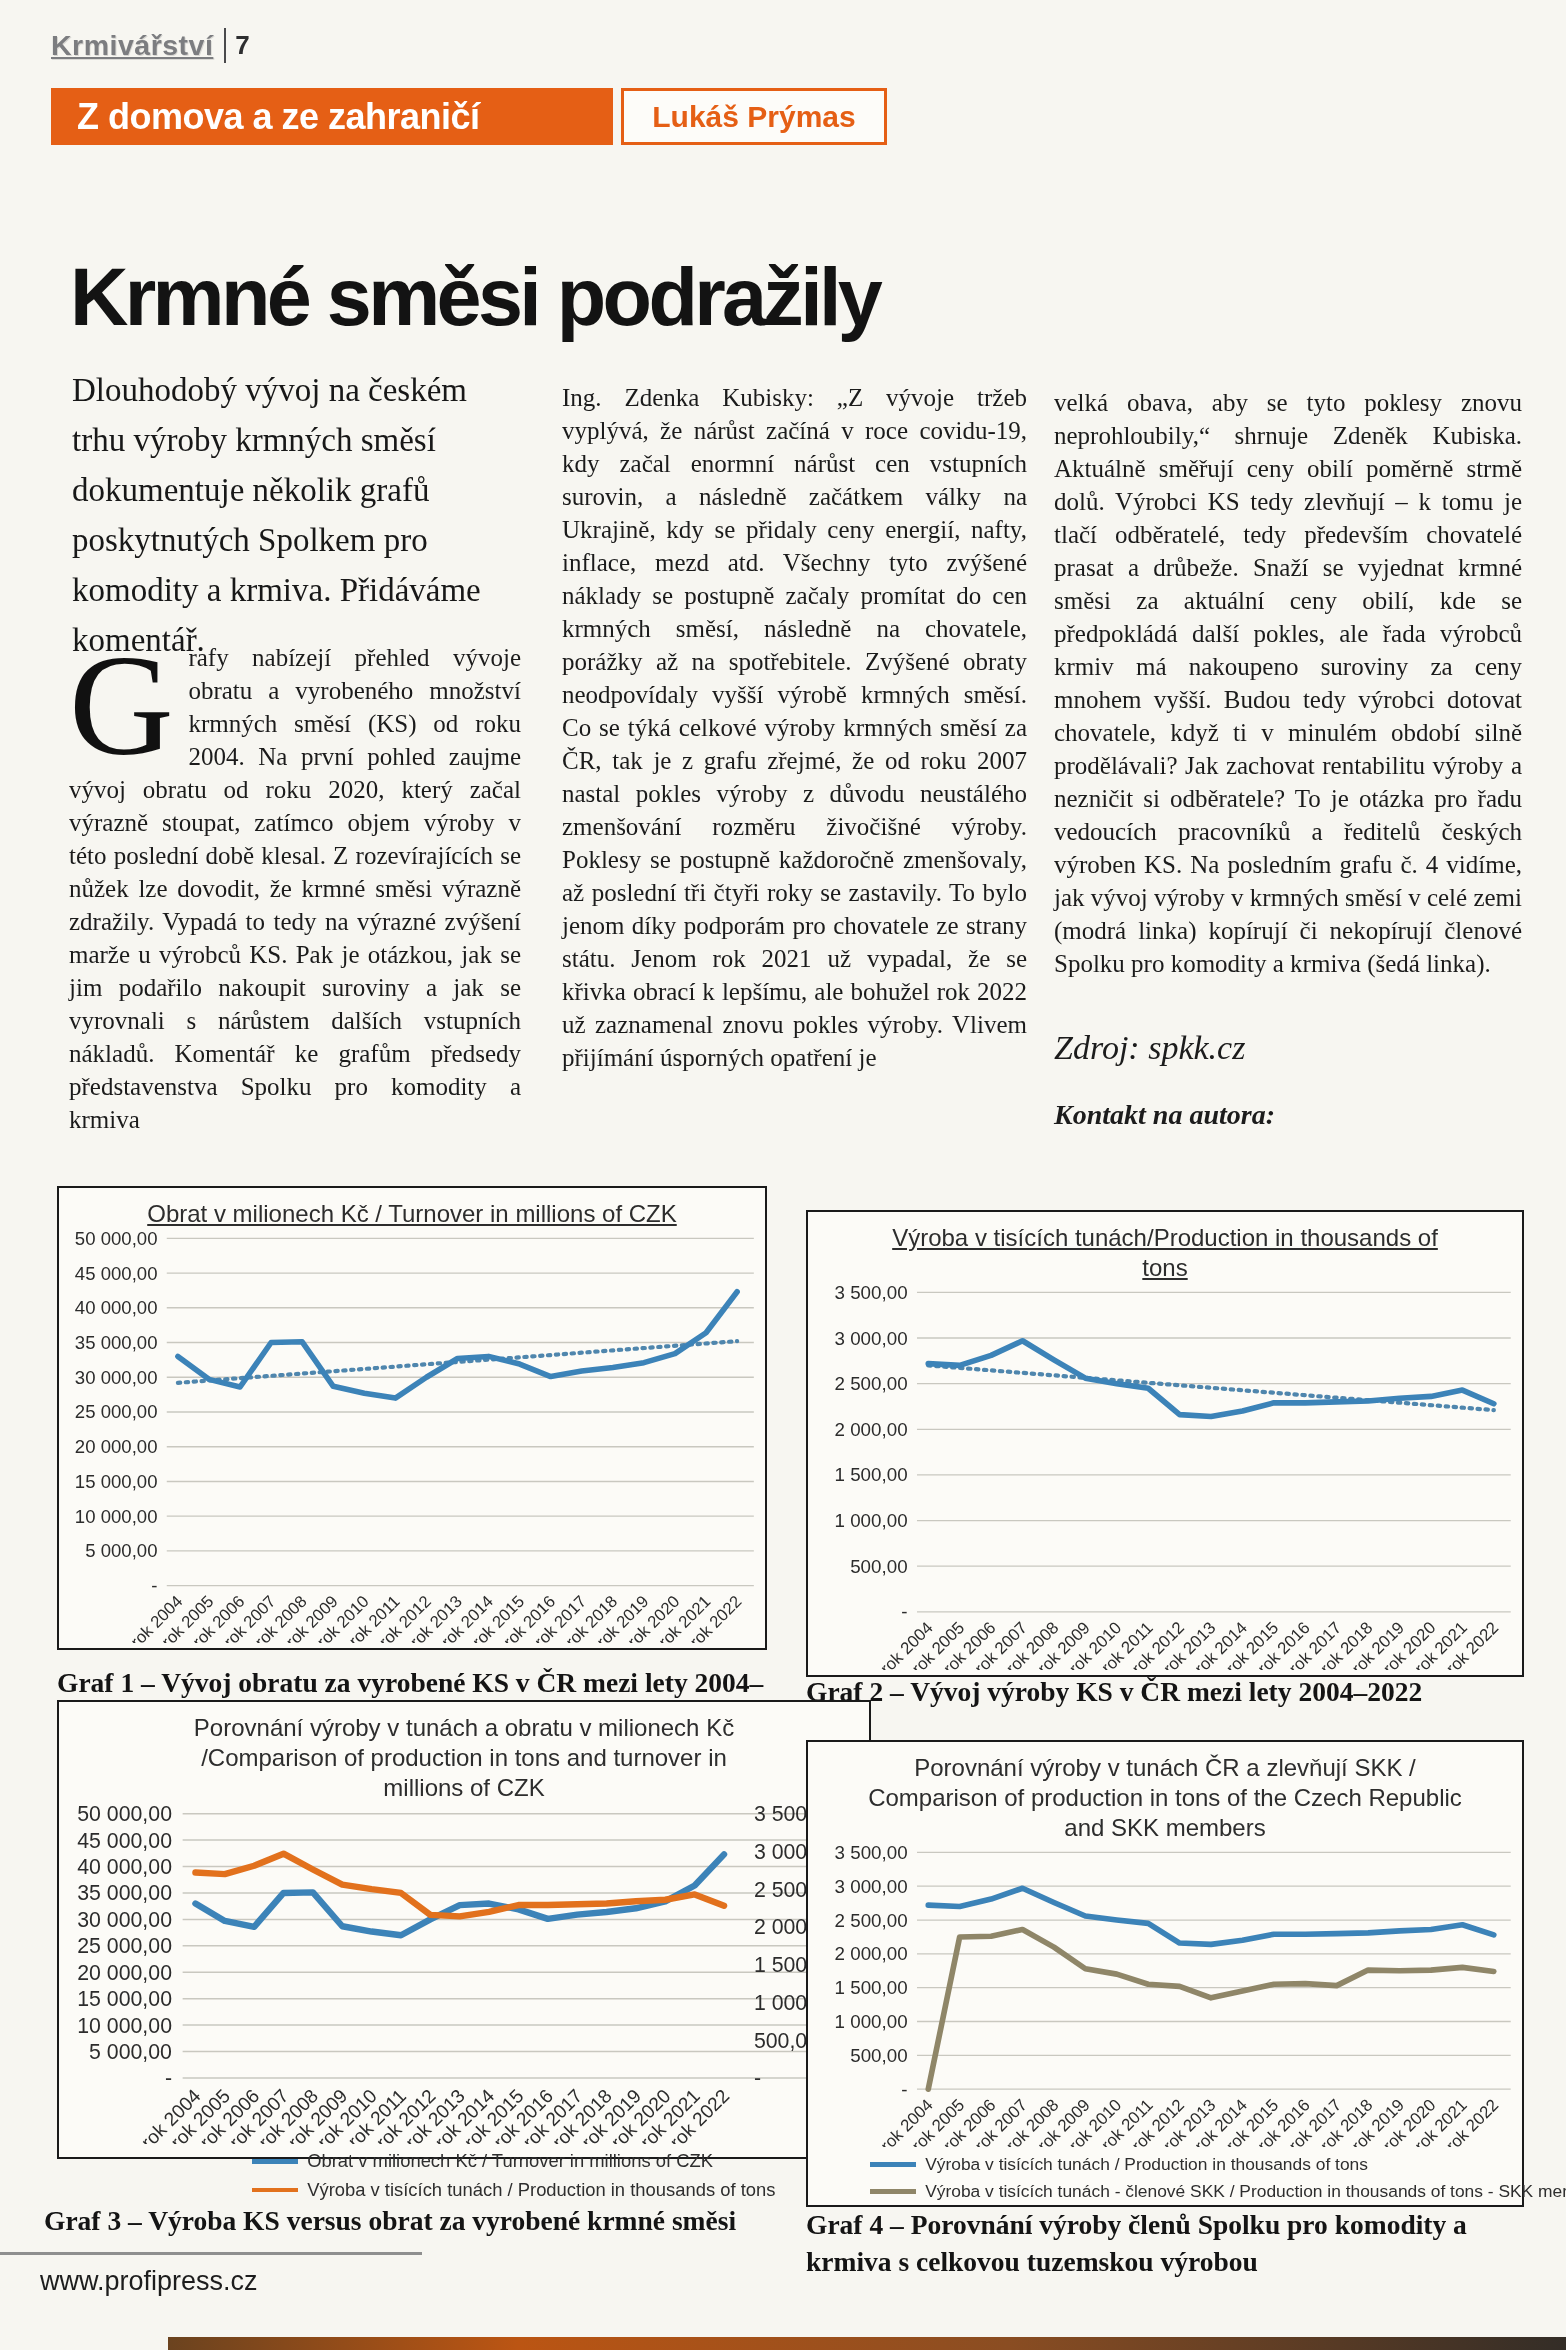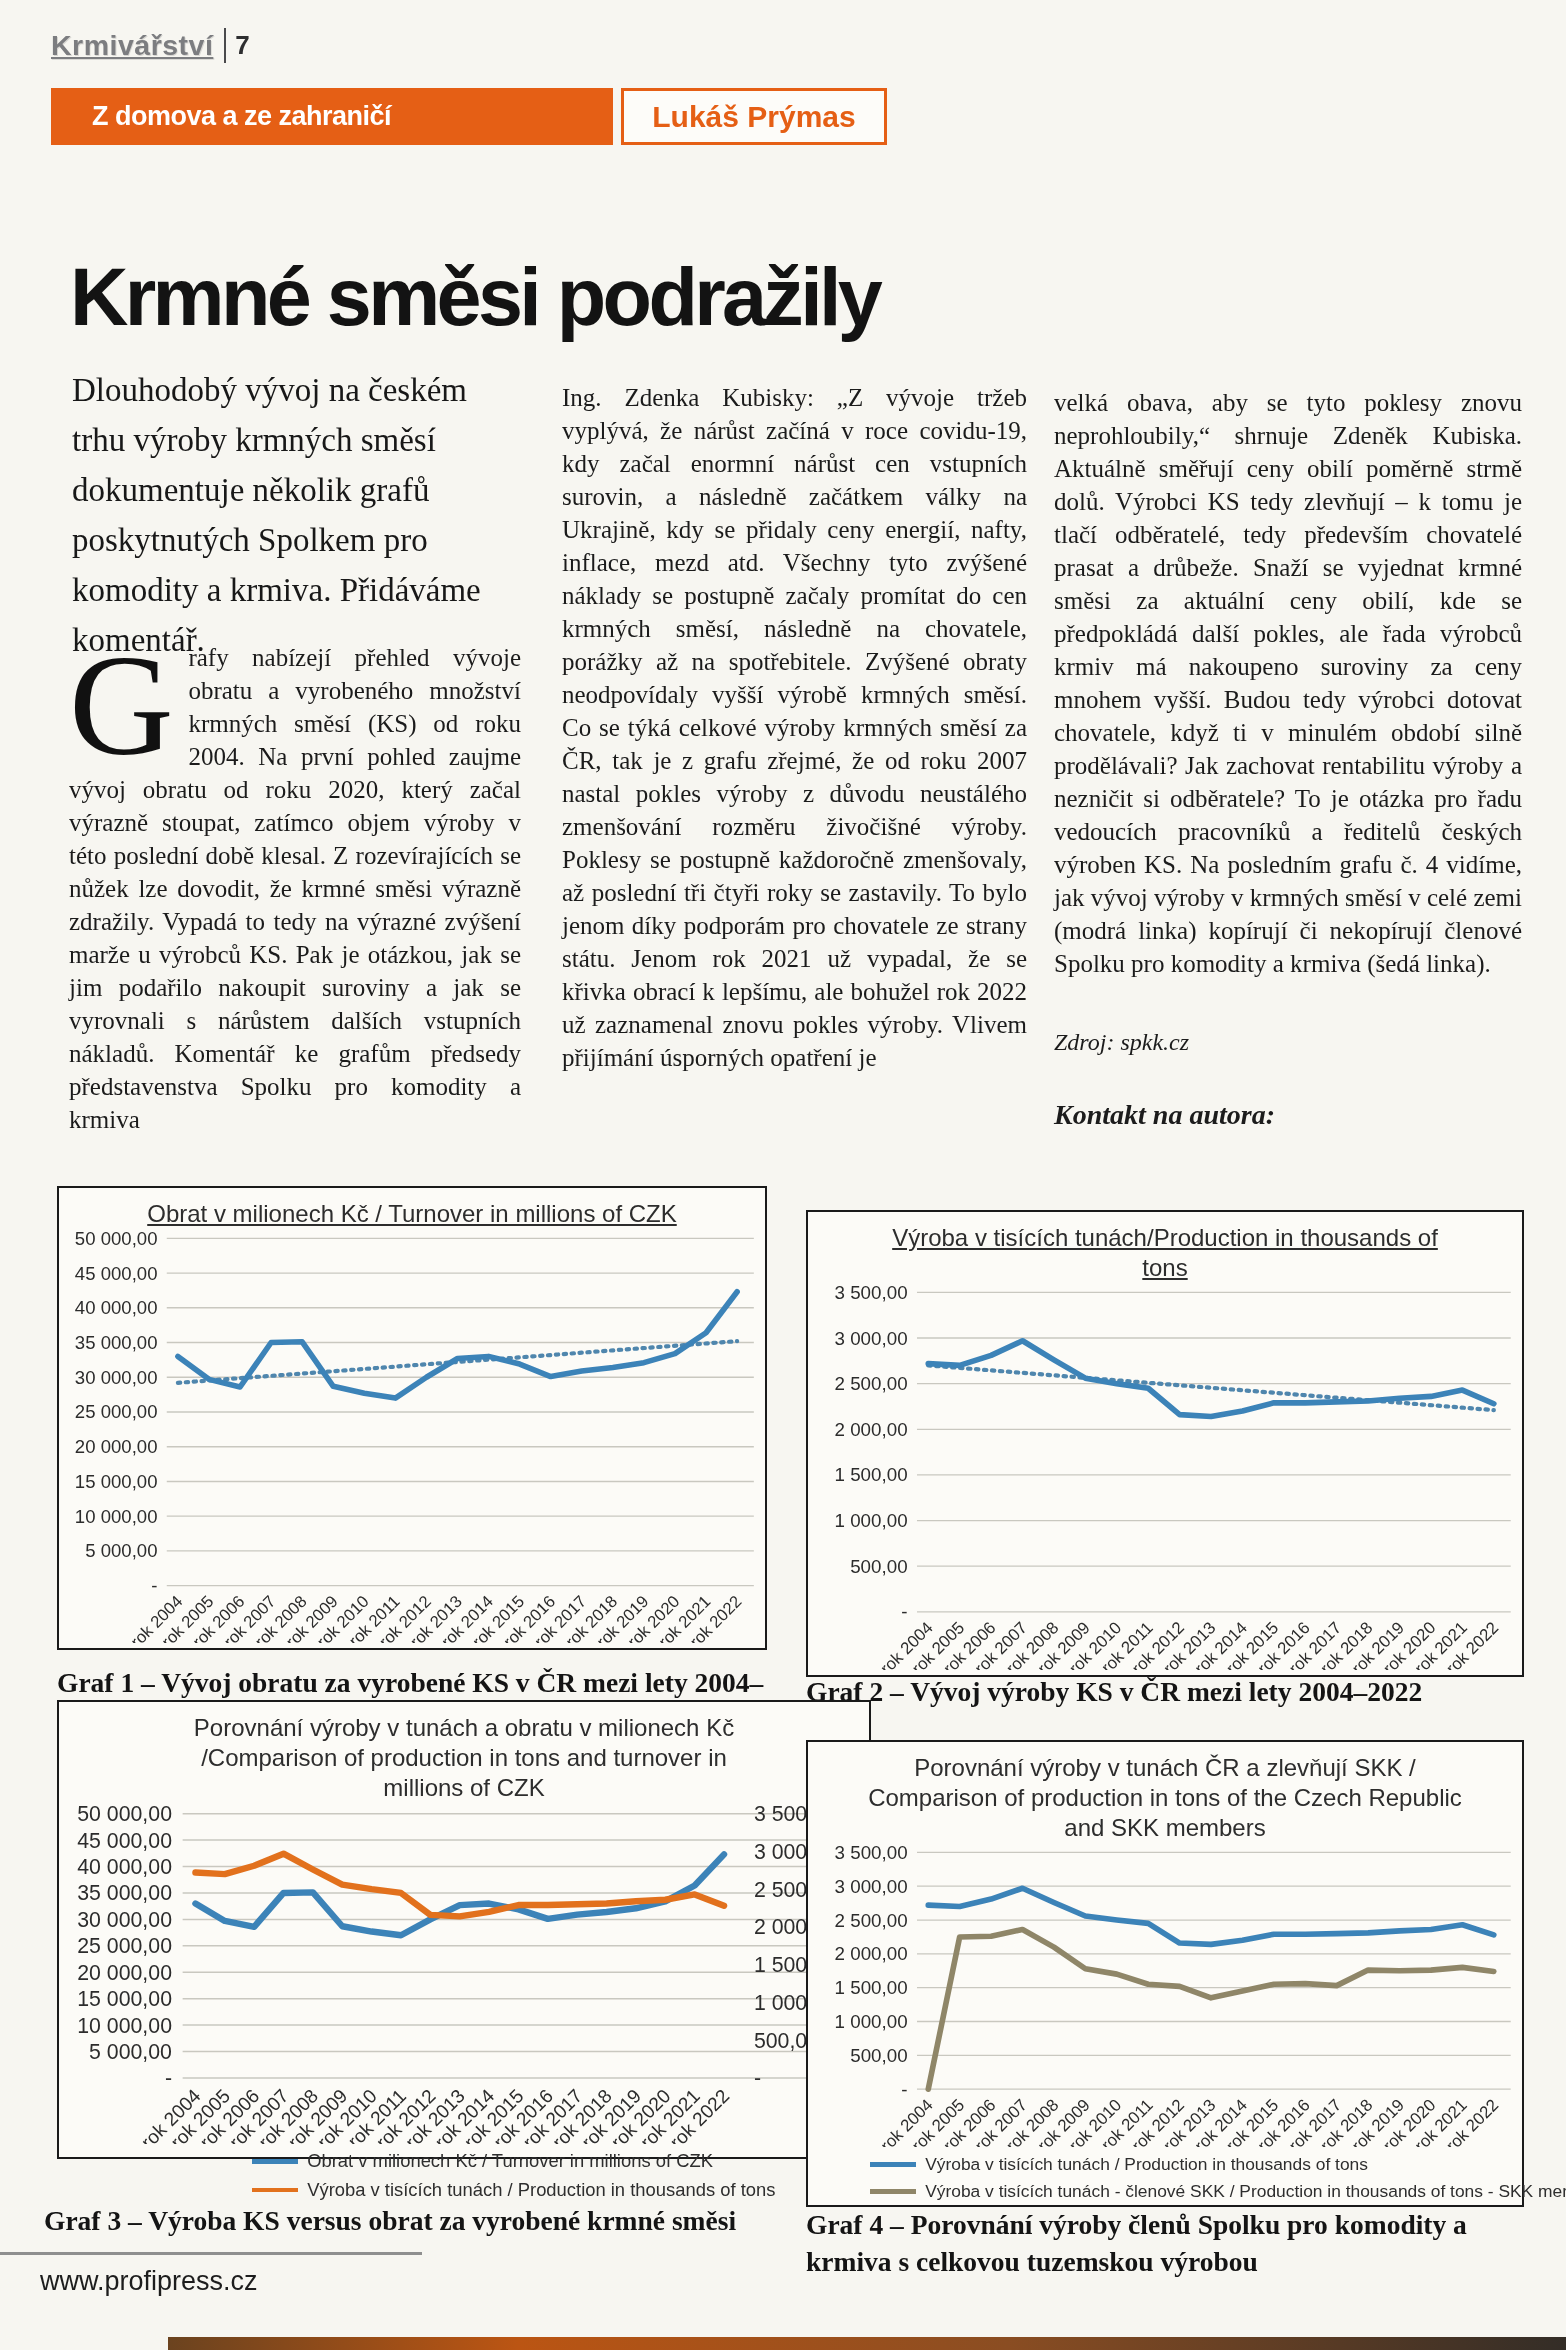--- a/index.html
+++ b/index.html
@@ -14,36 +14,36 @@
   
   .masthead{position:absolute;left:51px;top:27.5px;display:flex;align-items:center;
     font-family:"Liberation Sans",sans-serif;}
   .masthead .section{font-weight:bold;font-size:28.5px;color:#7c7d80;letter-spacing:0.5px;
     text-shadow:0.9px 0.9px 0 #d8d7d3;text-decoration:underline;}
   .masthead .divider{width:1.8px;height:35px;background:#4a4a4c;margin:0 9.2px 0 11px;}
   .masthead .pagenum{font-weight:bold;font-size:26px;color:#2e2e30;}
   
   .banner{position:absolute;left:51px;top:88px;width:562px;height:57px;background:#e55f15;
     display:flex;align-items:center;}
-  .banner-label{font-family:"Liberation Sans",sans-serif;font-weight:bold;font-size:27px;
-    color:#ffffff;padding-left:41px;letter-spacing:-0.5px;}
+  .banner-label{font-family:"Liberation Sans",sans-serif;font-weight:bold;font-size:36px;
+    color:#ffffff;padding-left:26px;letter-spacing:-0.5px;}
   .author-box{position:absolute;left:621px;top:88px;width:266px;height:57px;background:#fdfcf9;
     border:3.7px solid #e55f15;box-sizing:border-box;display:flex;align-items:center;justify-content:center;}
   .author-name{font-family:"Liberation Sans",sans-serif;font-weight:bold;font-size:30px;color:#e55f15;}
   
   .headline{position:absolute;left:70px;top:195px;font-family:"Liberation Sans",sans-serif;
     font-weight:bold;font-size:81px;line-height:96px;letter-spacing:-3.7px;color:#131313;white-space:nowrap;}
   .lead{position:absolute;left:72px;top:332px;width:452px;font-size:33px;line-height:50px;color:#181818;}
   
   .col{position:absolute;font-size:25px;line-height:33px;text-align:justify;color:#1b1b1b;}
   .col-1{left:69px;top:641px;width:452px;}
   .col-2{left:562px;top:381px;width:465px;}
   .col-3{left:1054px;top:386px;width:468px;}
   .dropcap{float:left;font-size:145px;line-height:110px;padding:9.2px 14.7px 5.5px 0;color:#111;}
-  .source-note{position:absolute;left:1054px;top:1029px;width:468px;font-style:italic;font-size:24px;}
+  .source-note{position:absolute;left:1054px;top:1029px;width:468px;font-style:italic;font-size:34px;}
   .contact{position:absolute;left:1054px;top:1095px;width:468px;
     font-style:italic;font-size:28px;line-height:39px;}
   .contact .contact-label{font-weight:bold;}
   .contact .contact-email{font-weight:bold;}
   
   .chart-box{position:absolute;border:2.8px solid #1a1a1a;background:#fcfbf7;box-sizing:border-box;
     font-family:"Liberation Sans",sans-serif;}
   #g1{left:57px;top:1186px;width:710px;height:464px;}
   #g2{left:806px;top:1192px;width:718px;height:467px;margin-top:18px;}
   #g3{left:57px;top:1700px;width:814px;height:459px;}

